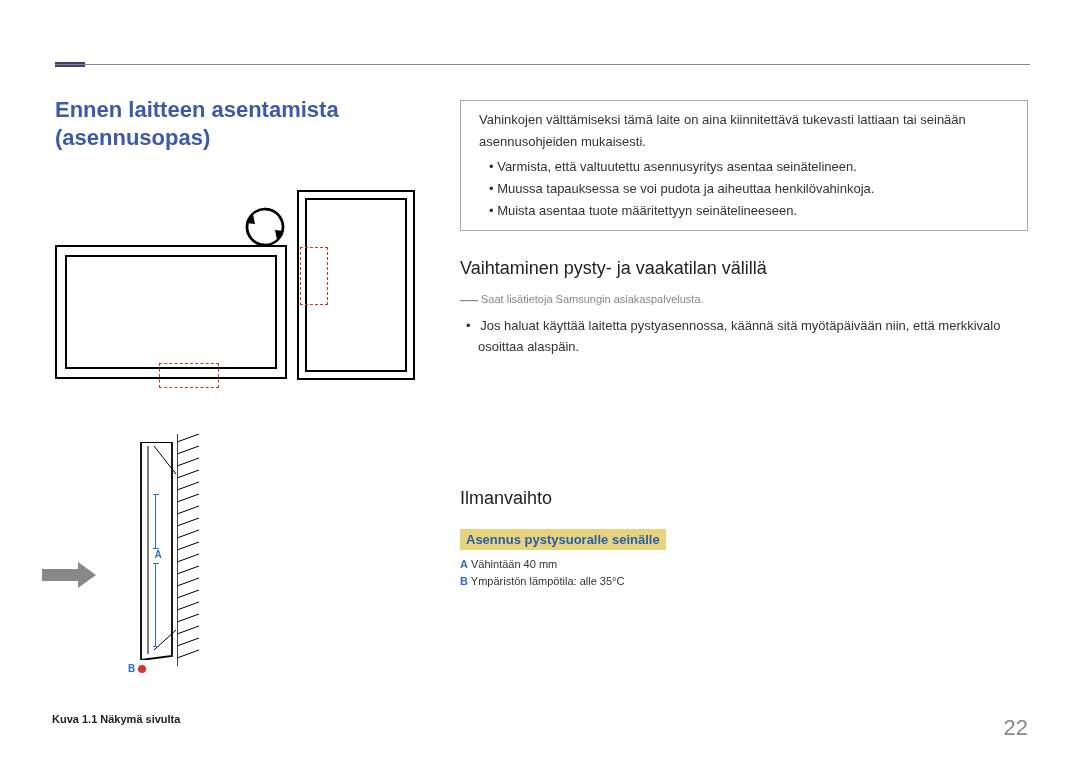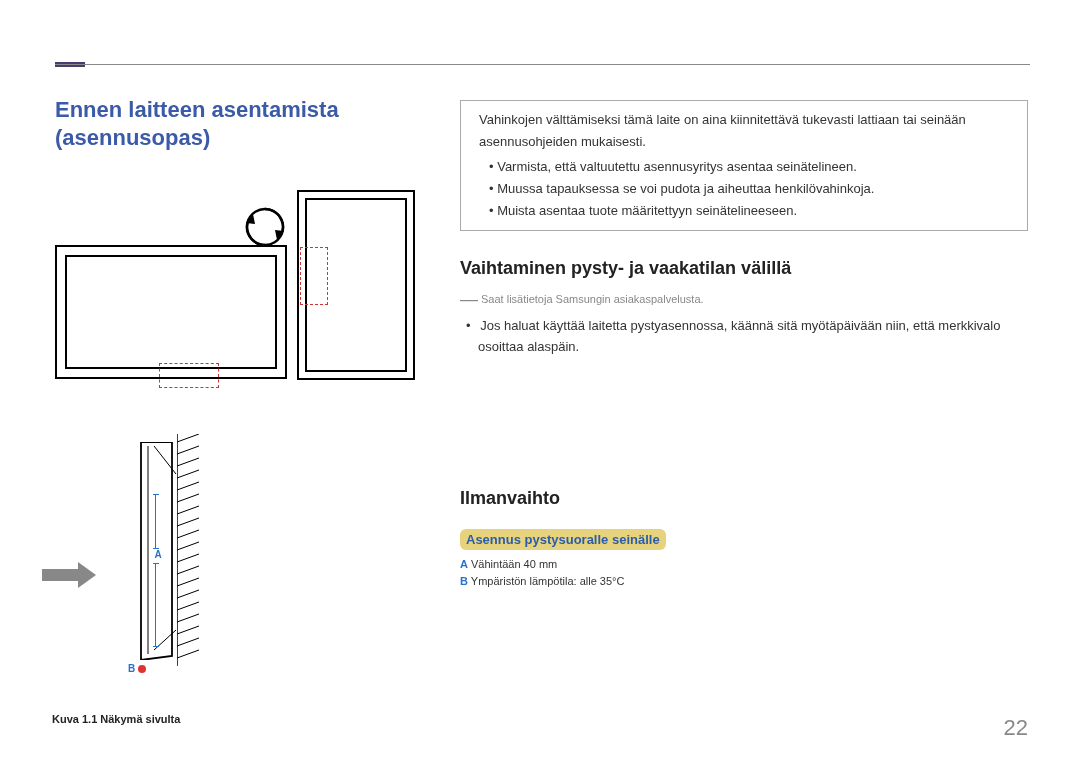--- a/index.html
+++ b/index.html
@@ -156,21 +156,21 @@
       font-size: 13px;
       color: #333;
       line-height: 1.7;
     }
     .warn-box .main-line { margin-bottom: 3px; }
     .warn-box ul { list-style: none; padding-left: 10px; }
     .warn-box li::before { content: "• "; }
     .h2 {
       font-size: 18px;
       color: #222;
-      font-weight: 700;
+      font-weight: 400;
       margin-top: 27px;
       margin-bottom: 10px;
     }
     .note-line {
       font-size: 11px;
       color: #888;
       margin-bottom: 6px;
     }
     .note-line .dash {
       font-size: 18px;
@@ -192,21 +192,20 @@
     }
     .sub-h {
       background: #e7d27e;
       color: #2a5ea8;
       font-weight: bold;
       font-size: 13px;
       padding: 3px 6px;
       display: inline-block;
       margin-top: 10px;
       margin-bottom: 8px;
-      border-radius: 6px;
     }
     .def-line {
       font-size: 11px;
       color: #333;
       margin-bottom: 5px;
     }
     .def-line .A { color: #2a72c9; font-weight: bold; }
     .def-line .B { color: #2a72c9; font-weight: bold; }
     .page-num {
       position: absolute;

